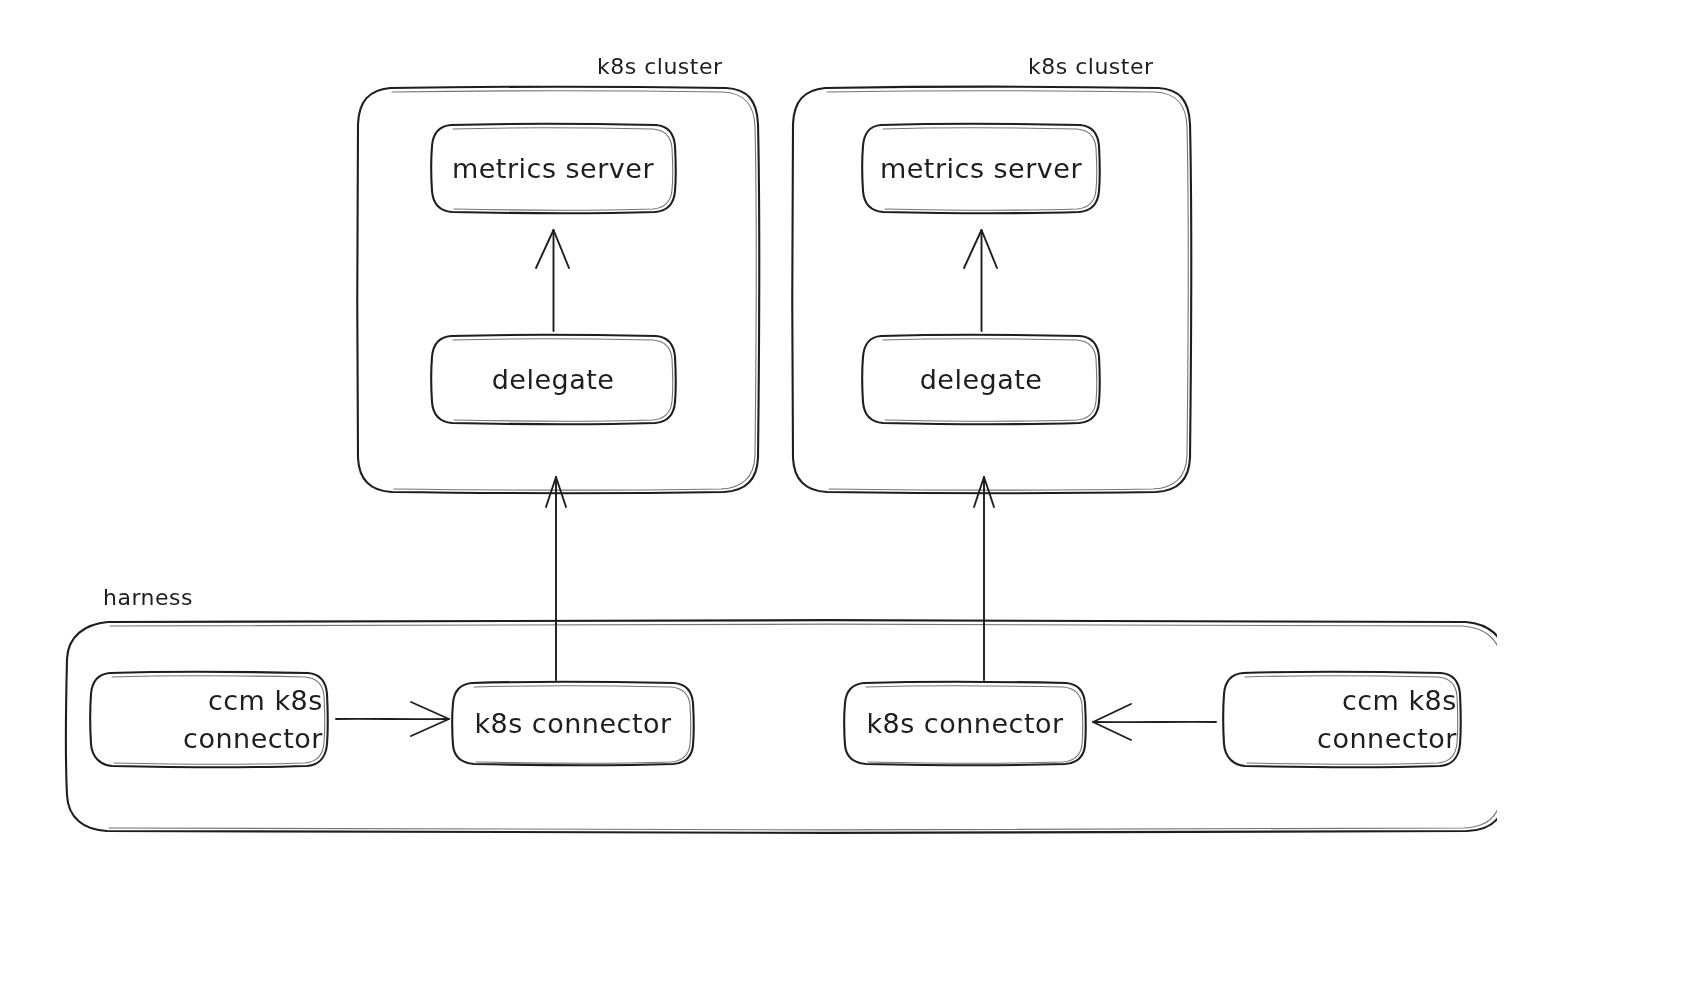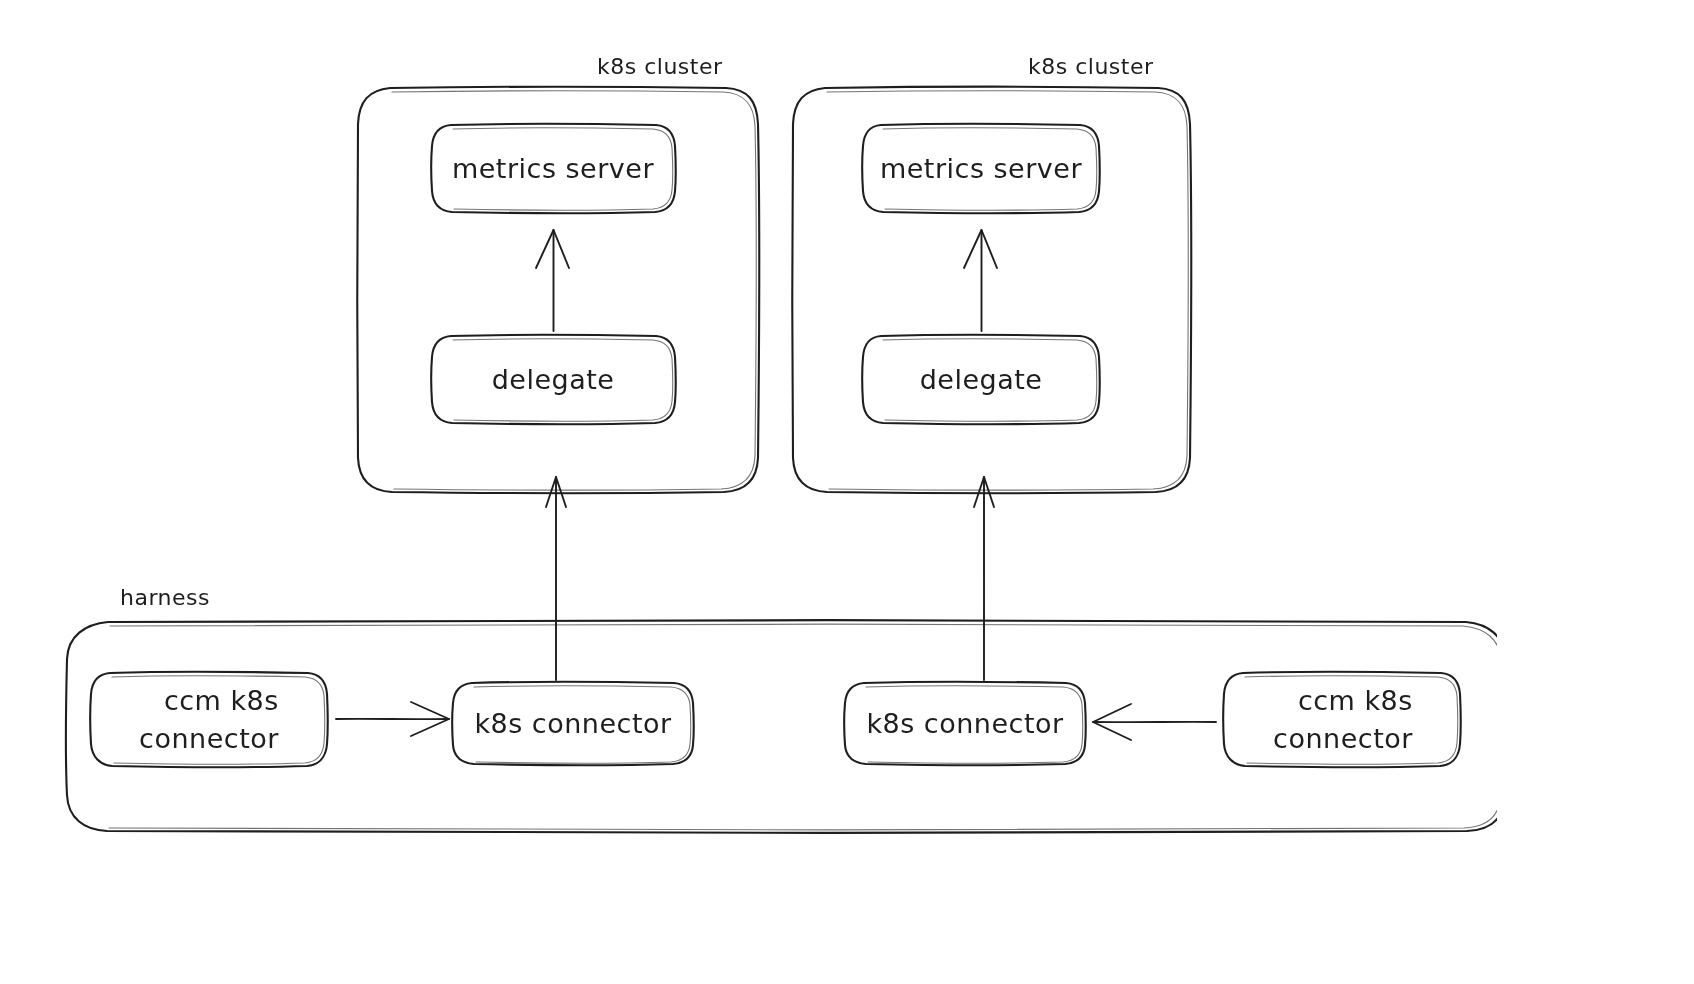--- a/index.html
+++ b/index.html
@@ -33,20 +33,21 @@
     line-height: 1.22;
     user-select: none;
   }
   .node-label {
     font-size: 27px;
     text-align: right;
     transform: translate(-50%, -50%);
   }
   .node-label.two-line {
     line-height: 1.42;
+    margin-left: 44px;
   }
   .group-label {
     font-size: 22px;
     text-align: left;
   }
 </style>
 </head>
 <body>
 
 <div id="canvas">
@@ -198,21 +199,21 @@
       <path d="M1093 722 L 1131 704" stroke-width="1.9"></path>
       <path d="M1093 722 L 1131 740" stroke-width="1.9"></path>
     </g>
 
   </svg>
 
   <div class="lbl group-label" style="left:597px; top:54px;">k8s cluster</div>
 
   <div class="lbl group-label" style="left:1028px; top:54px;">k8s cluster</div>
 
-  <div class="lbl group-label" style="left:120px; top:585px;">harness</div>
+  <div class="lbl group-label" style="left:103px; top:585px;">harness</div>
 
   <div class="lbl node-label" style="left:553px; top:169px;">metrics server</div>
 
   <div class="lbl node-label" style="left:553px; top:380px;">delegate</div>
 
   <div class="lbl node-label" style="left:981px; top:169px;">metrics server</div>
 
   <div class="lbl node-label" style="left:981px; top:380px;">delegate</div>
 
   <div class="lbl node-label two-line" style="left:209px; top:720px;">ccm k8s

